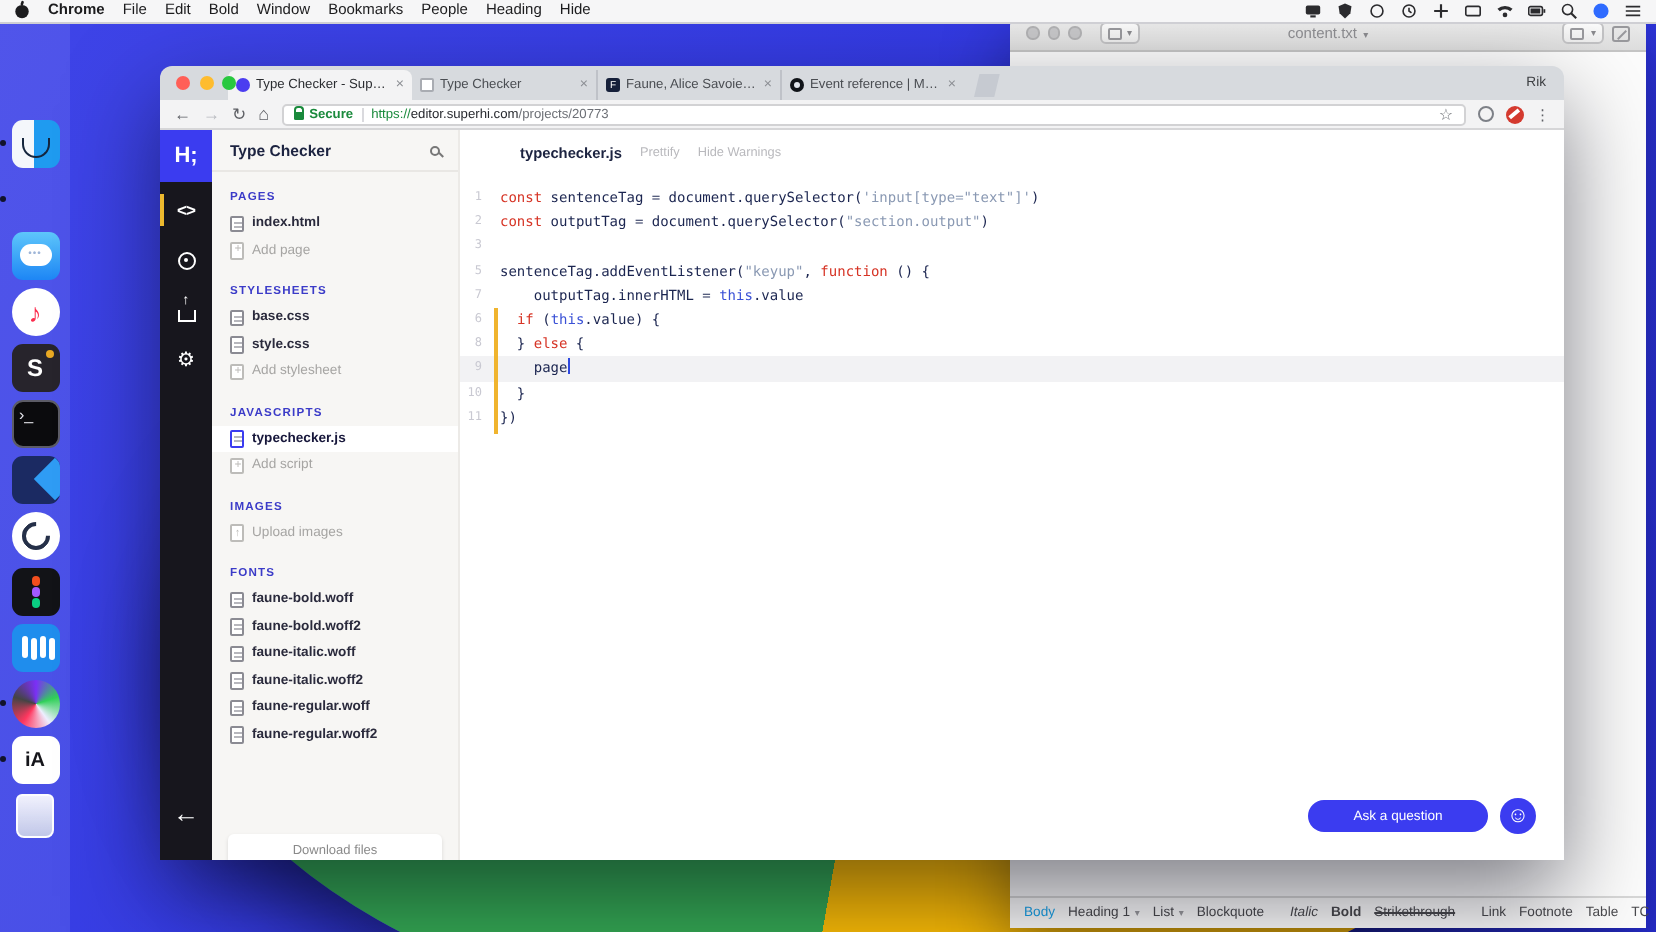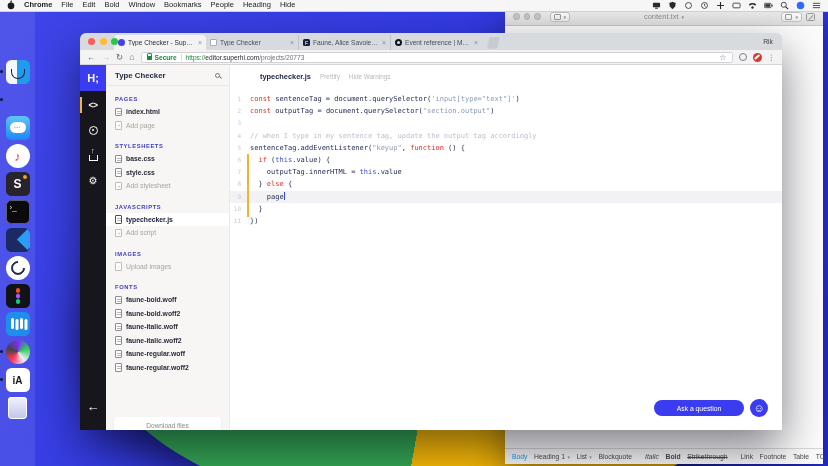--- a/index.html
+++ b/index.html
@@ -491,24 +491,23 @@
       <div class="editor">
         <div class="ed-head">
           <span class="ed-file">typechecker.js</span>
           <span class="ed-link">Prettify</span>
           <span class="ed-link">Hide Warnings</span>
         </div>
         <div class="codewrap" id="code-lines">
             <div class="cl"><span class="ln">1</span><span class="ct"><span class="tk-k">const </span><span class="tk-b">sentenceTag</span><span class="tk-p"> = document.querySelector(</span><span class="tk-s">'input[type="text"]'</span><span class="tk-p">)</span></span></div>
             <div class="cl"><span class="ln">2</span><span class="ct"><span class="tk-k">const </span><span class="tk-b">outputTag</span><span class="tk-p"> = document.querySelector(</span><span class="tk-s">"section.output"</span><span class="tk-p">)</span></span></div>
             <div class="cl"><span class="ln">3</span><span class="ct"></span></div>
-            <div class="cl"><span class="ln">4</span><span class="ct"><span class="tk-c">// when I type in my sentence tag, update the output tag accordingly</span></span></div>
             <div class="cl"><span class="ln">5</span><span class="ct"><span class="tk-p">sentenceTag.addEventListener(</span><span class="tk-s">"keyup"</span><span class="tk-p">, </span><span class="tk-k">function</span><span class="tk-p"> () {</span></span></div>
+            <div class="cl"><span class="ln">7</span><span class="ct"><span class="tk-p">    outputTag.innerHTML = </span><span class="tk-t">this</span><span class="tk-p">.value</span></span></div>
             <div class="cl"><span class="ln">6</span><span class="ct"><span class="tk-p">  </span><span class="tk-k">if</span><span class="tk-p"> (</span><span class="tk-t">this</span><span class="tk-p">.value) {</span></span></div>
-            <div class="cl"><span class="ln">7</span><span class="ct"><span class="tk-p">    outputTag.innerHTML = </span><span class="tk-t">this</span><span class="tk-p">.value</span></span></div>
             <div class="cl"><span class="ln">8</span><span class="ct"><span class="tk-p">  } </span><span class="tk-k">else</span><span class="tk-p"> {</span></span></div>
             <div class="cl hl"><span class="ln">9</span><span class="ct"><span class="tk-p">    page</span><span class="cursor"></span></span></div>
             <div class="cl"><span class="ln">10</span><span class="ct"><span class="tk-p">  }</span></span></div>
             <div class="cl"><span class="ln">11</span><span class="ct"><span class="tk-p">})</span></span></div>
           </div>
         <div class="warnbar"></div>
       </div>
 
       <div class="askpill">Ask a question</div>
       <div class="smiley">☺</div>

